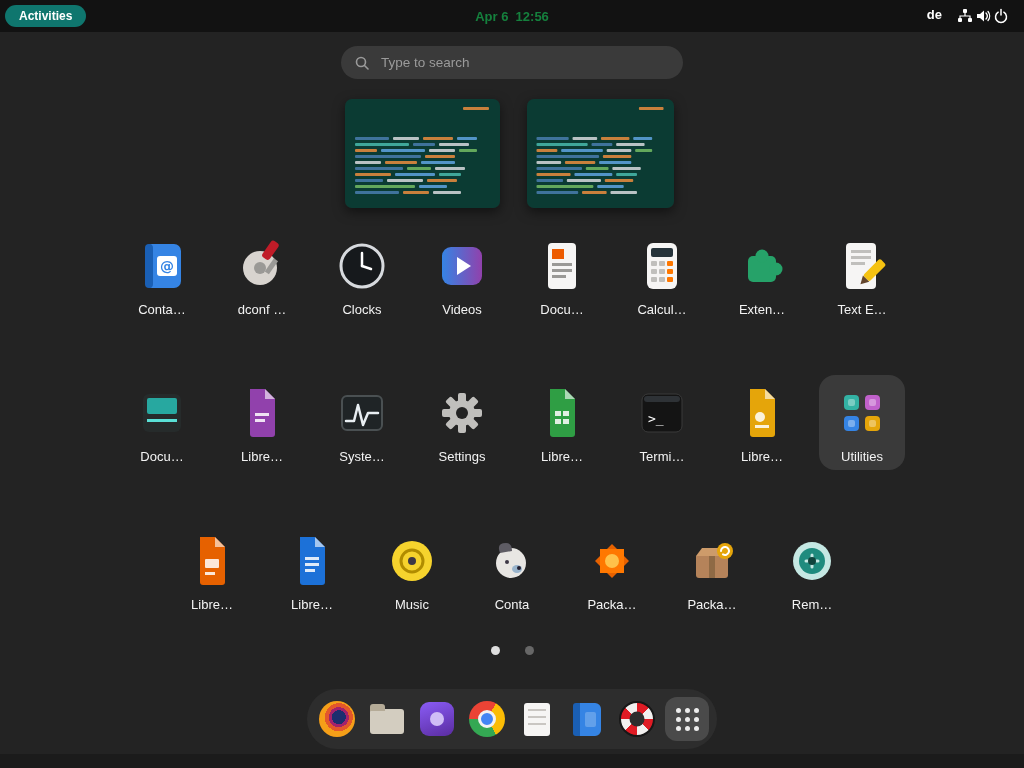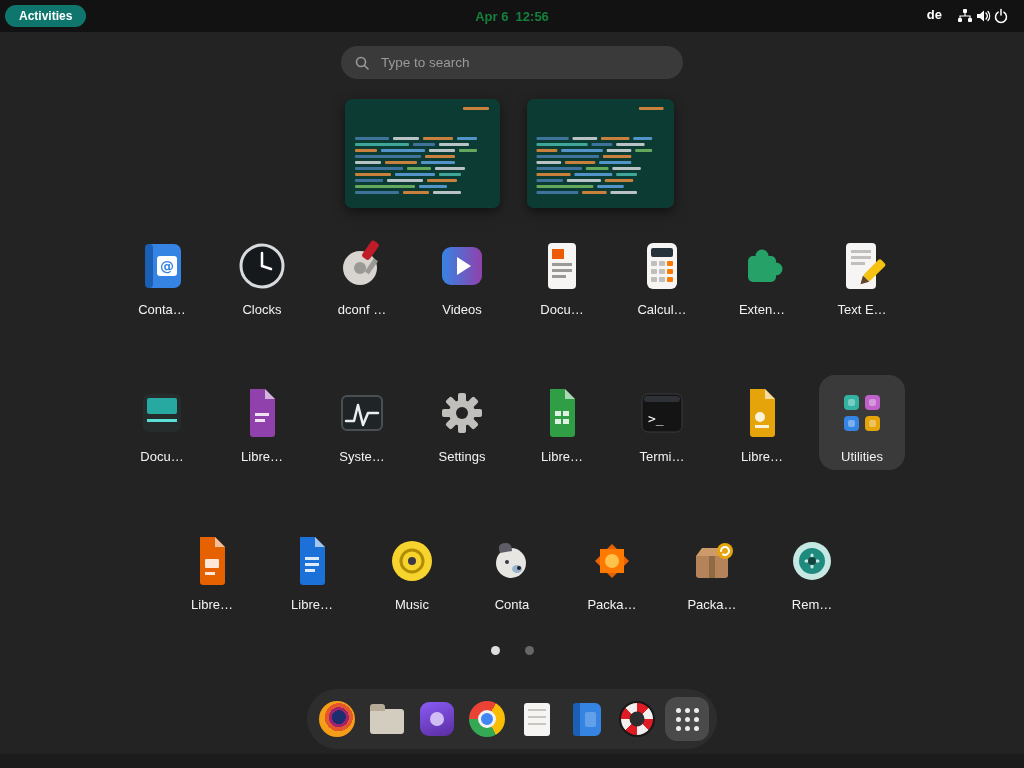--- a/index.html
+++ b/index.html
@@ -170,39 +170,39 @@
             <rect x="27" y="22" width="20" height="20" rx="3" fill="#ffffff"></rect>
             <text x="37" y="37" font-size="14" text-anchor="middle" fill="#3584e4" font-weight="bold" font-family="DejaVu Sans, sans-serif">@</text>
           </svg>
       </div>
       <div class="app-label">Conta…</div>
     </div>
 
     <div class="tile">
       <div class="app-icon">
         <svg viewBox="0 0 64 64">
+            <circle cx="30" cy="34" r="17" fill="#d8d4cf"></circle>
+            <circle cx="30" cy="34" r="6" fill="#9a9996"></circle>
+            <rect x="36" y="6" width="9" height="20" rx="3" fill="#c01c28" transform="rotate(35 40 16)"></rect>
+            <rect x="39" y="24" width="5" height="16" fill="#9a9996" transform="rotate(35 41 32)"></rect>
+          </svg>
+      </div>
+      <div class="app-label">dconf …</div>
+    </div>
+
+    <div class="tile">
+      <div class="app-icon">
+        <svg viewBox="0 0 64 64">
             <circle cx="32" cy="32" r="21" fill="#16191c"></circle>
             <circle cx="32" cy="32" r="21" fill="none" stroke="#d7dade" stroke-width="3"></circle>
             <line x1="32" y1="32" x2="32" y2="19" stroke="#fff" stroke-width="2.5" stroke-linecap="round"></line>
             <line x1="32" y1="32" x2="41" y2="35" stroke="#fff" stroke-width="2.5" stroke-linecap="round"></line>
           </svg>
       </div>
       <div class="app-label">Clocks</div>
-    </div>
-
-    <div class="tile">
-      <div class="app-icon">
-        <svg viewBox="0 0 64 64">
-            <circle cx="30" cy="34" r="17" fill="#d8d4cf"></circle>
-            <circle cx="30" cy="34" r="6" fill="#9a9996"></circle>
-            <rect x="36" y="6" width="9" height="20" rx="3" fill="#c01c28" transform="rotate(35 40 16)"></rect>
-            <rect x="39" y="24" width="5" height="16" fill="#9a9996" transform="rotate(35 41 32)"></rect>
-          </svg>
-      </div>
-      <div class="app-label">dconf …</div>
     </div>
 
     <div class="tile">
       <div class="app-icon">
         <svg viewBox="0 0 64 64">
             <defs>
               <linearGradient id="gv" x1="0" y1="0" x2="1" y2="0">
                 <stop offset="0" stop-color="#3584e4"></stop>
                 <stop offset="1" stop-color="#9141ac"></stop>
               </linearGradient>

